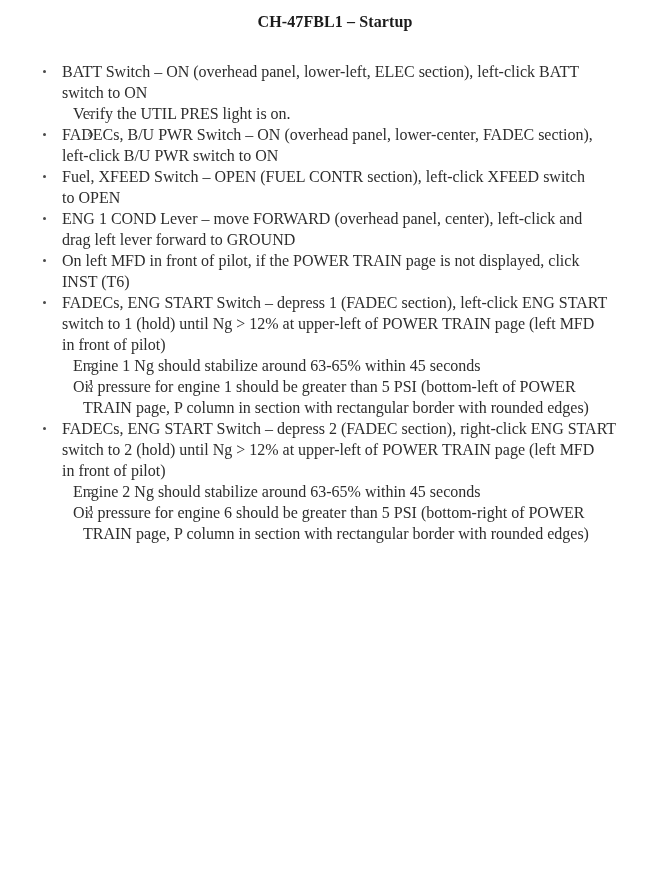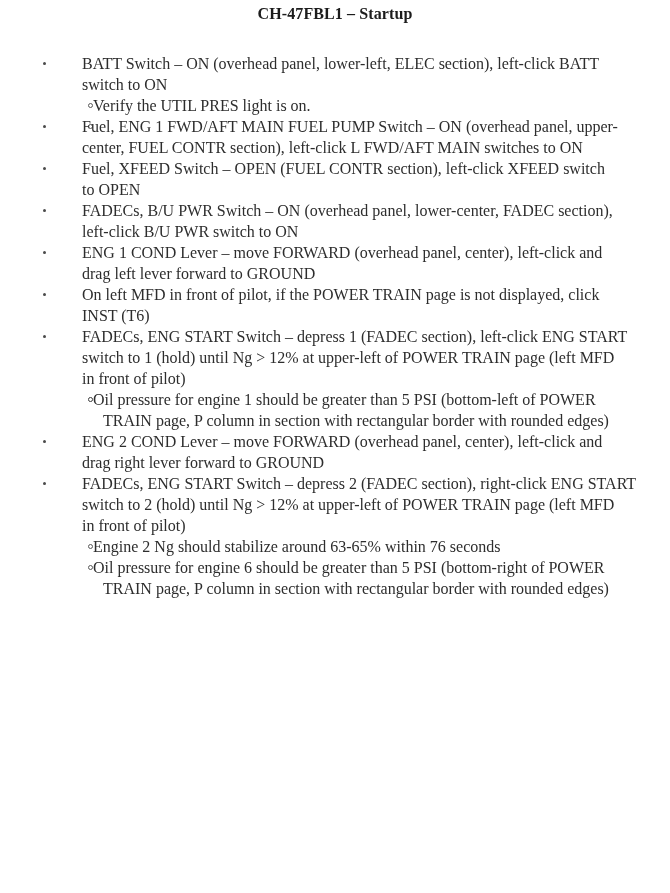--- a/index.html
+++ b/index.html
@@ -13,34 +13,33 @@
     height: 893px;
     background: #ffffff;
     overflow: hidden;
     font-family: "Liberation Serif", "DejaVu Serif", serif;
     font-size: 16px;
     line-height: 21px;
     color: #2d2d2d;
   }
   .title {
     margin: 0;
-    padding-top: 3px;
+    padding-top: 11px;
     text-align: center;
     font-size: 16px;
     font-weight: bold;
     line-height: 21px;
     color: #1c1c1c;
     letter-spacing: 0.1px;
   }
   .list {
     margin-top: 29px;
   }
   .item {
     position: relative;
-    padding-left: 20px;
   }
   .item .text {
     display: block;
     white-space: pre; 
   }
   .l1 .text {
     margin-left: 62px;
   }
   .l2 .text {
     margin-left: 83px;
@@ -80,71 +79,62 @@
       </div>
       <div class="item l2">
         <span class="bullet"></span>
         <span class="text">Verify the UTIL PRES light is on.</span>
       </div>
       <div class="item l2">
         <span class="bullet"></span>
       </div>
       <div class="item l1">
         <span class="bullet"></span>
-        <span class="text">Fuel, ENG 1 FWD/AFT MAIN FUEL PUMP Switch – ON (overhead panel, upper-
-center, FUEL CONTR section), left-click L FWD/AFT MAIN switches to ON</span>
+        <span class="text">FADECs, B/U PWR Switch – ON (overhead panel, lower-center, FADEC section),
+left-click B/U PWR switch to ON</span>
       </div>
       <div class="item l1">
         <span class="bullet"></span>
         <span class="text">Fuel, XFEED Switch – OPEN (FUEL CONTR section), left-click XFEED switch
 to OPEN</span>
-      </div>
-      <div class="item l1">
-        <span class="bullet"></span>
-        <span class="text">FADECs, B/U PWR Switch – ON (overhead panel, lower-center, FADEC section),
-left-click B/U PWR switch to ON</span>
       </div>
       <div class="item l1">
         <span class="bullet"></span>
         <span class="text">ENG 1 COND Lever – move FORWARD (overhead panel, center), left-click and
 drag left lever forward to GROUND</span>
       </div>
       <div class="item l1">
         <span class="bullet"></span>
         <span class="text">On left MFD in front of pilot, if the POWER TRAIN page is not displayed, click
 INST (T6)</span>
       </div>
       <div class="item l1">
         <span class="bullet"></span>
         <span class="text">FADECs, ENG START Switch – depress 1 (FADEC section), left-click ENG START
 switch to 1 (hold) until Ng &gt; 12% at upper-left of POWER TRAIN page (left MFD
 in front of pilot)</span>
       </div>
       <div class="item l2">
         <span class="bullet"></span>
+        <span class="text">Engine 1 Ng should stabilize around 63-65% within 45 seconds</span>
       </div>
       <div class="item l2">
         <span class="bullet"></span>
         <span class="text">Oil pressure for engine 1 should be greater than 5 PSI (bottom-left of POWER
 TRAIN page, P column in section with rectangular border with rounded edges)</span>
-      </div>
-      <div class="item l1">
-        <span class="bullet"></span>
-        <span class="text">ENG 2 COND Lever – move FORWARD (overhead panel, center), left-click and
-drag right lever forward to GROUND</span>
       </div>
       <div class="item l1">
         <span class="bullet"></span>
         <span class="text">FADECs, ENG START Switch – depress 2 (FADEC section), right-click ENG START
 switch to 2 (hold) until Ng &gt; 12% at upper-left of POWER TRAIN page (left MFD
 in front of pilot)</span>
       </div>
       <div class="item l2">
         <span class="bullet"></span>
-        <span class="text">Engine 2 Ng should stabilize around 63-65% within 76 seconds</span>
+        <span class="text">Engine 2 Ng should stabilize around 63-65% within 45 seconds</span>
       </div>
       <div class="item l2">
         <span class="bullet"></span>
         <span class="text">Oil pressure for engine 6 should be greater than 5 PSI (bottom-right of POWER
 TRAIN page, P column in section with rectangular border with rounded edges)</span>
       </div>
     </div>
 </div>
 
 </body></html>

